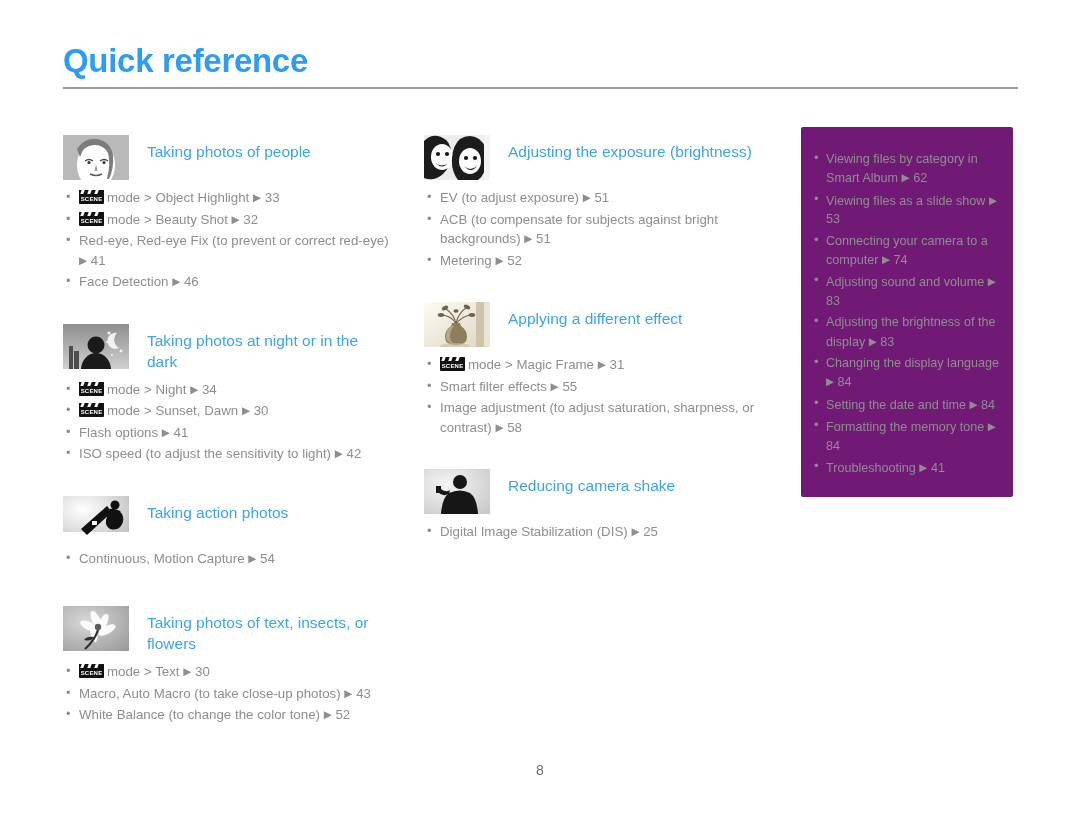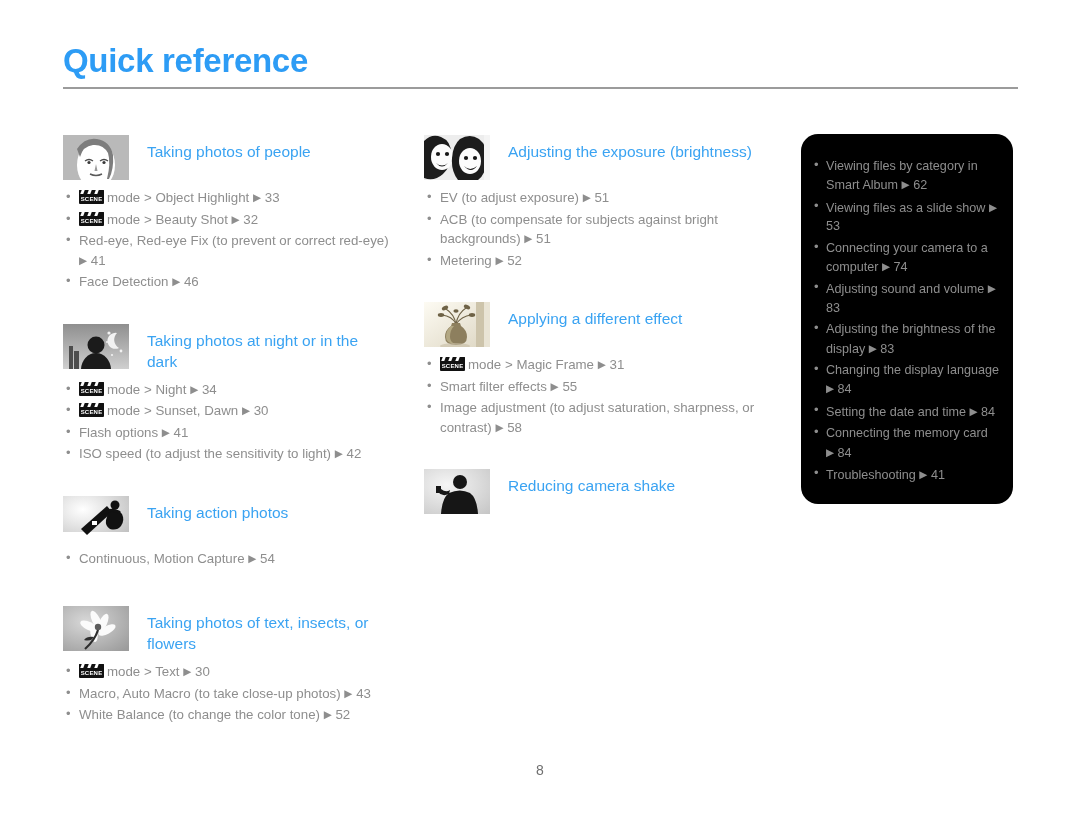--- a/index.html
+++ b/index.html
@@ -144,25 +144,24 @@
     color: #ffffff;
     font-family: "Liberation Sans", sans-serif;
     font-weight: bold;
     letter-spacing: 0.2px;
   }
 
   .arrow { font-size: 10.5px; vertical-align: 1px; letter-spacing: 0; }
 
   
   .sidebar-box {
-    background: #000000;
-    border-radius: 17px;
+    background: #701a75;
+    border-radius: 2px;
     padding: 16px 14px 16px 10px;
     width: 188px;
-    margin-top: 7px;
   }
   .sidebar-box ul.items li {
     font-size: 12.6px;
     line-height: 18.4px;
     margin-bottom: 3px;
     padding-left: 15px;
   }
 
   
   .page-number {
@@ -407,35 +406,38 @@
               </defs>
     <rect width="66" height="45" fill="url(#cg)"></rect>
     <circle cx="36" cy="13" r="7" fill="#161616"></circle>
     <path d="M25 24 q11 -5 21 0 q7 5 8 21 l-37 0 q1 -16 8 -21 z" fill="#161616"></path>
     <path d="M25 25 q-7 3 -11 -2 l3 -3 q5 4 9 1 z" fill="#161616"></path>
     <rect x="12" y="17" width="5" height="7" fill="#161616"></rect>
   </svg>
           </div>
           <div class="sec-title">Reducing camera shake</div>
         </div>
+        <ul class="items">
+          <li><span>Digital Image Stabilization (DIS)</span> <span class="arrow">▶</span> <span>25</span></li>
+        </ul>
         <div class="gap-lg"></div>
       </div>
     </div>
 
   <div class="col col-3">
     <div class="sidebar-box">
       <ul class="items" id="col3list">
           <li><span>Viewing files by category in Smart Album</span> <span class="arrow">▶</span> <span>62</span></li>
           <li><span>Viewing files as a slide show</span> <span class="arrow">▶</span> <span>53</span></li>
           <li><span>Connecting your camera to a computer</span> <span class="arrow">▶</span> <span>74</span></li>
           <li><span>Adjusting sound and volume</span> <span class="arrow">▶</span> <span>83</span></li>
           <li><span>Adjusting the brightness of the display</span> <span class="arrow">▶</span> <span>83</span></li>
           <li><span>Changing the display language</span> <span class="arrow">▶</span> <span>84</span></li>
           <li><span>Setting the date and time</span> <span class="arrow">▶</span> <span>84</span></li>
-          <li><span>Connecting the memory card</span> <span class="arrow">▶</span> <span>84</span></li>
+          <li><span>Formatting the memory tone</span> <span class="arrow">▶</span> <span>84</span></li>
           <li><span>Troubleshooting</span> <span class="arrow">▶</span> <span>41</span></li>
         </ul>
     </div>
   </div>
 
   <div class="page-number">8</div>
 
 </div>
 
 </body></html>

